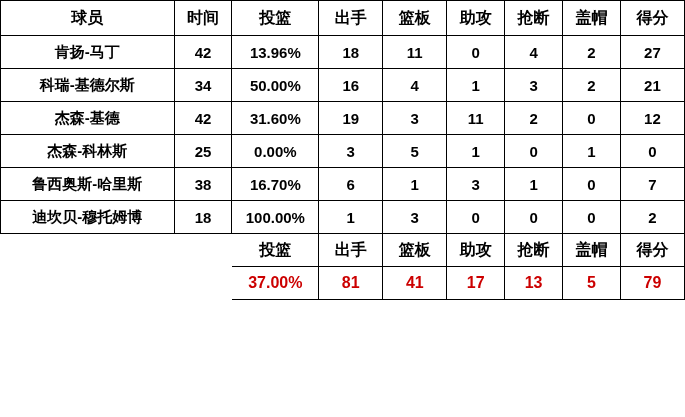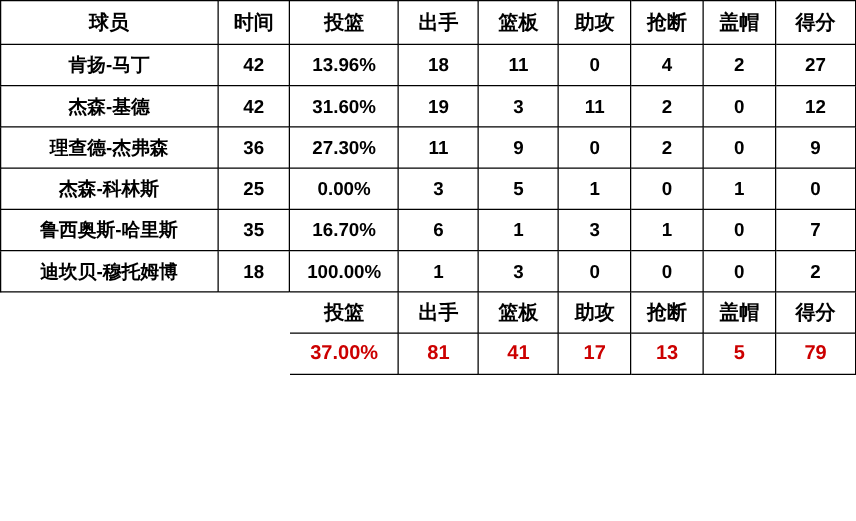--- a/index.html
+++ b/index.html
@@ -104,55 +104,55 @@
         <td>42</td>
         <td>13.96%</td>
         <td>18</td>
         <td>11</td>
         <td>0</td>
         <td>4</td>
         <td>2</td>
         <td>27</td>
       </tr>
       <tr>
+        <td class="name-cell">科瑞-基德尔斯</td>
+        <td>34</td>
+        <td>50.00%</td>
+        <td>16</td>
+        <td>4</td>
+        <td>1</td>
+        <td>3</td>
+        <td>2</td>
+        <td>21</td>
+      </tr>
+      <tr>
         <td class="name-cell">杰森-基德</td>
         <td>42</td>
         <td>31.60%</td>
         <td>19</td>
         <td>3</td>
         <td>11</td>
         <td>2</td>
         <td>0</td>
         <td>12</td>
-      </tr>
-      <tr>
-        <td class="name-cell">理查德-杰弗森</td>
-        <td>36</td>
-        <td>27.30%</td>
-        <td>11</td>
-        <td>9</td>
-        <td>0</td>
-        <td>2</td>
-        <td>0</td>
-        <td>9</td>
       </tr>
       <tr>
         <td class="name-cell">杰森-科林斯</td>
         <td>25</td>
         <td>0.00%</td>
         <td>3</td>
         <td>5</td>
         <td>1</td>
         <td>0</td>
         <td>1</td>
         <td>0</td>
       </tr>
       <tr>
         <td class="name-cell">鲁西奥斯-哈里斯</td>
-        <td>35</td>
+        <td>38</td>
         <td>16.70%</td>
         <td>6</td>
         <td>1</td>
         <td>3</td>
         <td>1</td>
         <td>0</td>
         <td>7</td>
       </tr>
       <tr>
         <td class="name-cell">迪坎贝-穆托姆博</td>

